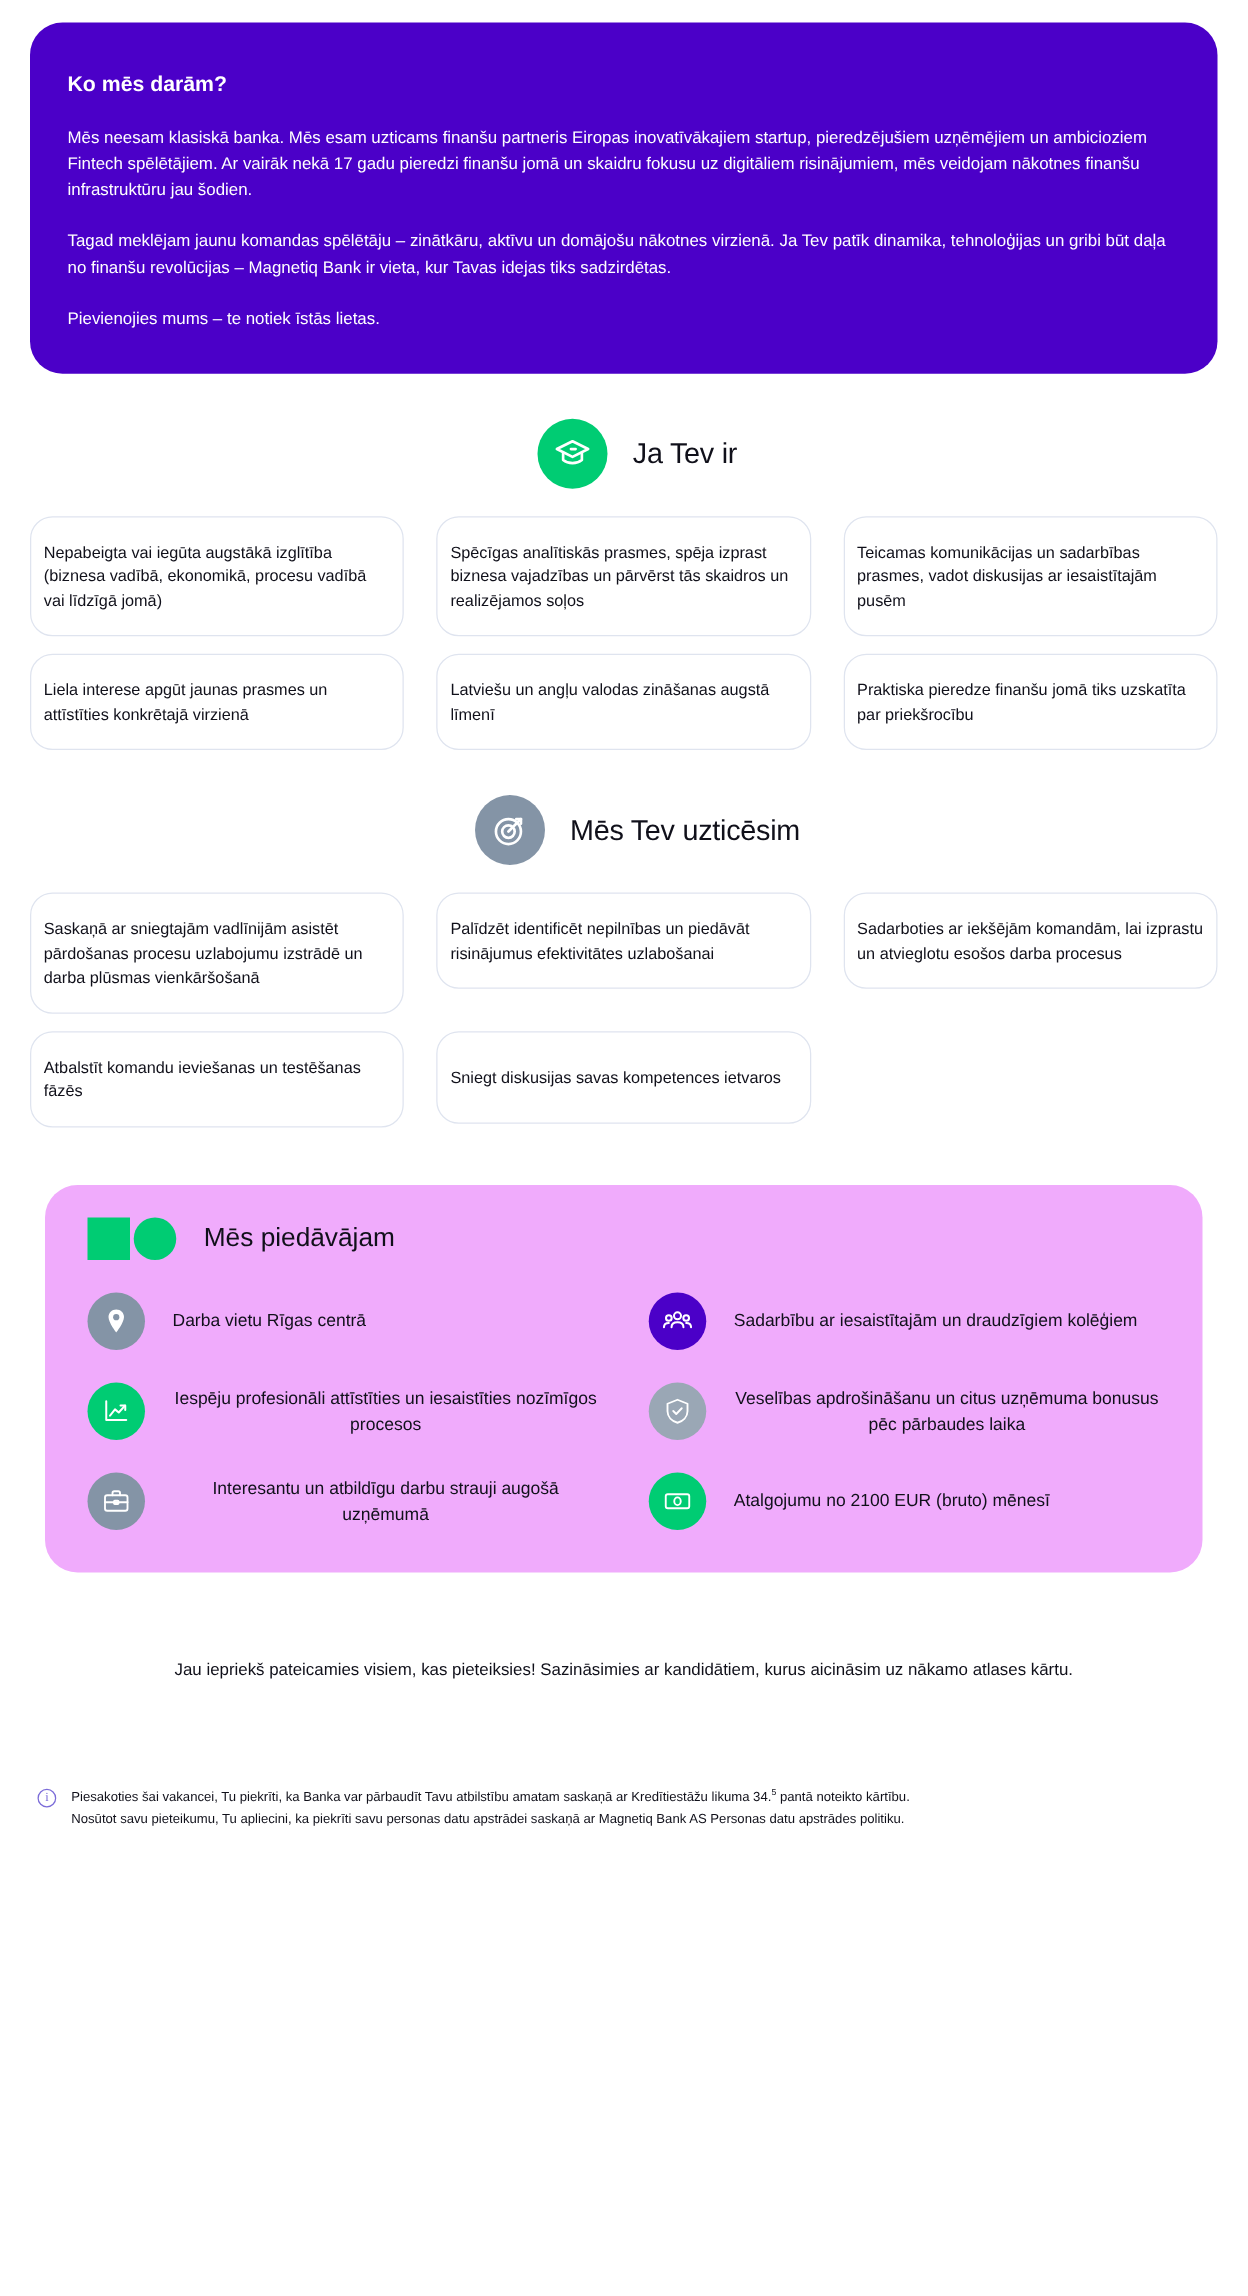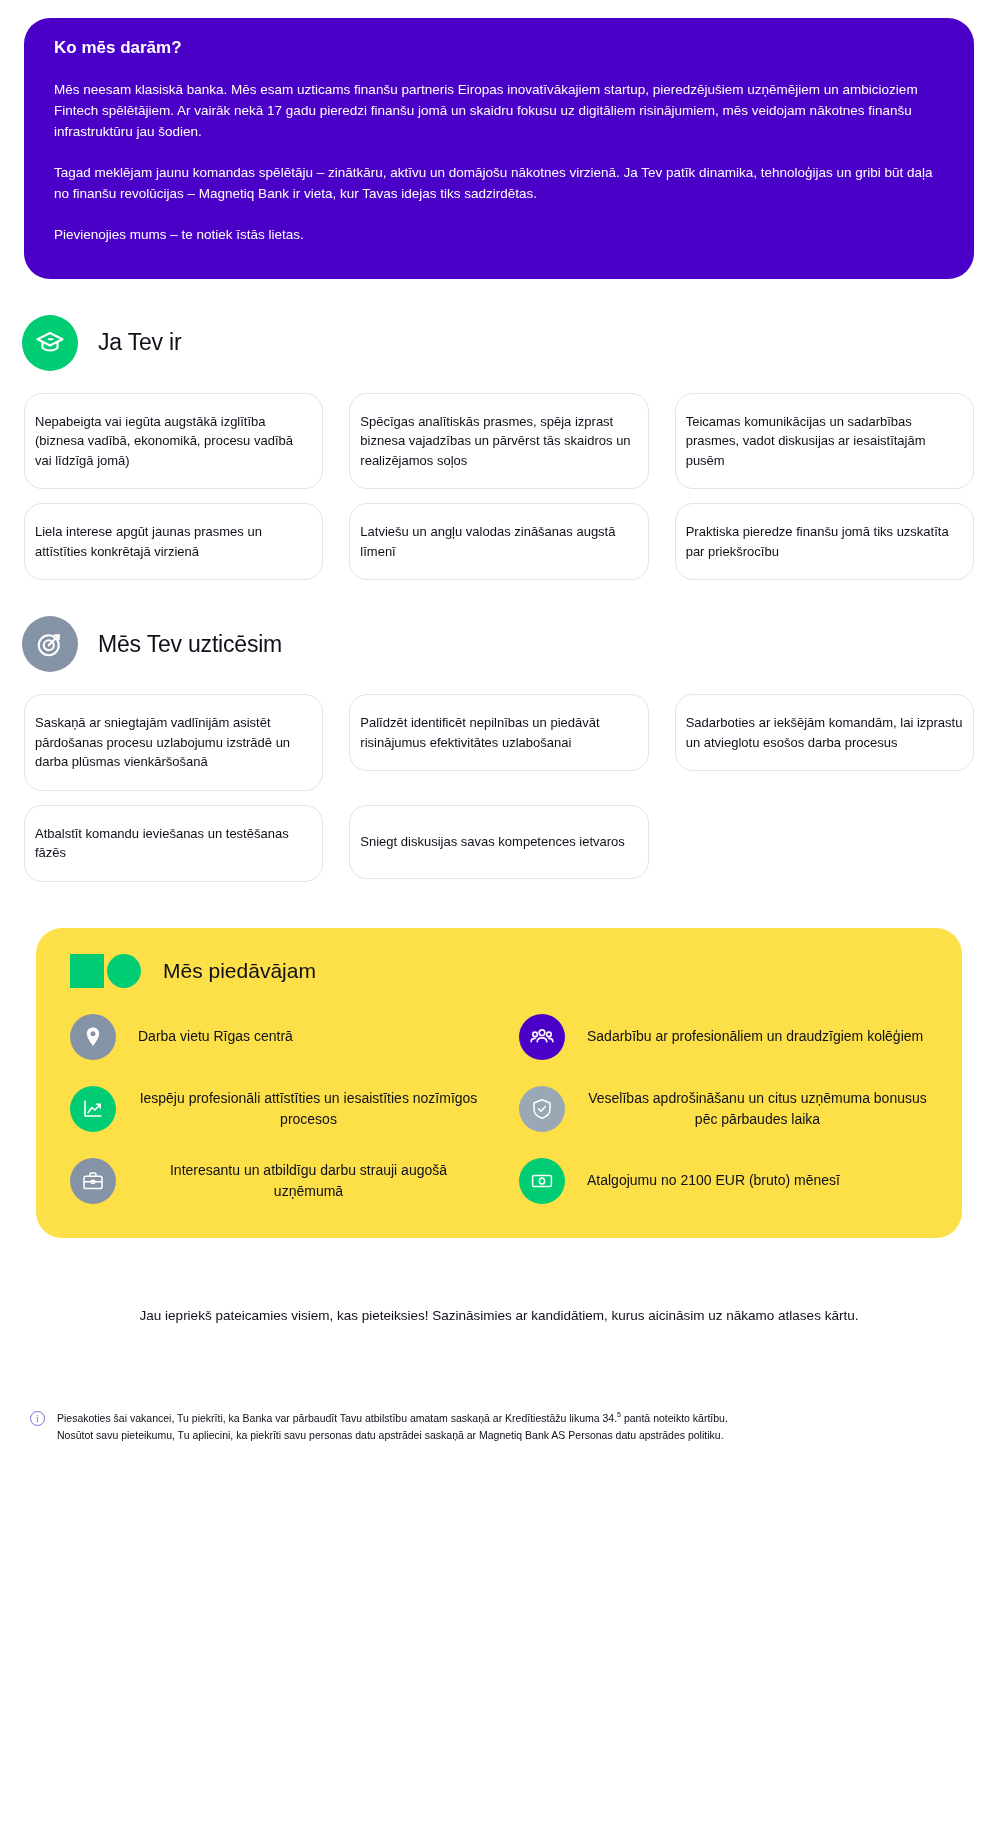--- a/index.html
+++ b/index.html
@@ -48,41 +48,42 @@
     gap: 0px;
   }
   .brand-logo .sq { width: 44px; height: 46px; background: #000; }
   .brand-logo .ci { width: 46px; height: 46px; border-radius: 50%; background: #000; margin-left: 4px; }
 
   
   .purple-block {
     margin: 18px 24px 0 24px;
     background: #4b00c8;
     border-radius: 26px;
-    padding: 20px 30px 30px 30px;
+    padding: 40px 30px 30px 30px;
     color: #ffffff;
   }
   .purple-block h2 {
     font-size: 17px;
     font-weight: 700;
     margin-bottom: 22px;
   }
   .purple-block p {
     font-size: 13.5px;
     line-height: 1.55;
     margin-bottom: 20px;
   }
   .purple-block p:last-child { margin-bottom: 3px; }
 
   
   .section-head {
     display: flex;
     align-items: center;
     gap: 20px;
     margin: 36px 0 22px 22px;
+    justify-content: center;
   }
   .sec-icon {
     width: 56px; height: 56px;
     border-radius: 50%;
     display: flex; align-items: center; justify-content: center;
     flex: 0 0 auto;
   }
   .sec-icon.green { background: #00cc73; }
   .sec-icon.slate { background: #8494a6; }
   .section-head h2 {
@@ -109,21 +110,21 @@
     color: #10101a;
     background: #fff;
     min-height: 74px;
     display: flex;
     align-items: center;
   }
 
   
   .offer-block {
     margin: 46px 36px 0 36px;
-    background: #fde047;
+    background: #f0abfc;
     border-radius: 26px;
     padding: 26px 34px 34px 34px;
   }
   .offer-head {
     display: flex;
     align-items: center;
     gap: 22px;
     margin-bottom: 26px;
   }
   .offer-logo { display: flex; align-items: center; }
@@ -272,21 +273,21 @@
         <div class="offer-ic ic-purple">
           <svg width="26" height="26" viewBox="0 0 24 24" fill="none" stroke="#fff" stroke-width="1.5" stroke-linecap="round" stroke-linejoin="round">
             <circle cx="12" cy="8" r="2.6"></circle>
             <path d="M7.6 16.4c0-2.4 2-3.6 4.4-3.6s4.4 1.2 4.4 3.6"></path>
             <circle cx="5.6" cy="9.6" r="2.1"></circle>
             <path d="M2 16.4c0-2 1.6-3.1 3.6-3.1"></path>
             <circle cx="18.4" cy="9.6" r="2.1"></circle>
             <path d="M22 16.4c0-2-1.6-3.1-3.6-3.1"></path>
           </svg>
         </div>
-        <div class="offer-text">Sadarbību ar profesionāliem un draudzīgiem kolēģiem</div>
+        <div class="offer-text">Sadarbību ar iesaistītajām un draudzīgiem kolēģiem</div>
       </div>
 
       <div class="offer-item">
         <div class="offer-ic ic-green">
           <svg width="24" height="24" viewBox="0 0 24 24" fill="none" stroke="#fff" stroke-width="1.6" stroke-linecap="round" stroke-linejoin="round">
             <path d="M4 4 V19 H20"></path>
             <path d="M7 15.5 L11 10.5 L14 13 L19 7.5"></path>
             <path d="M15.4 7.3 L19.2 7.3 L19.2 11"></path>
           </svg>
         </div>

